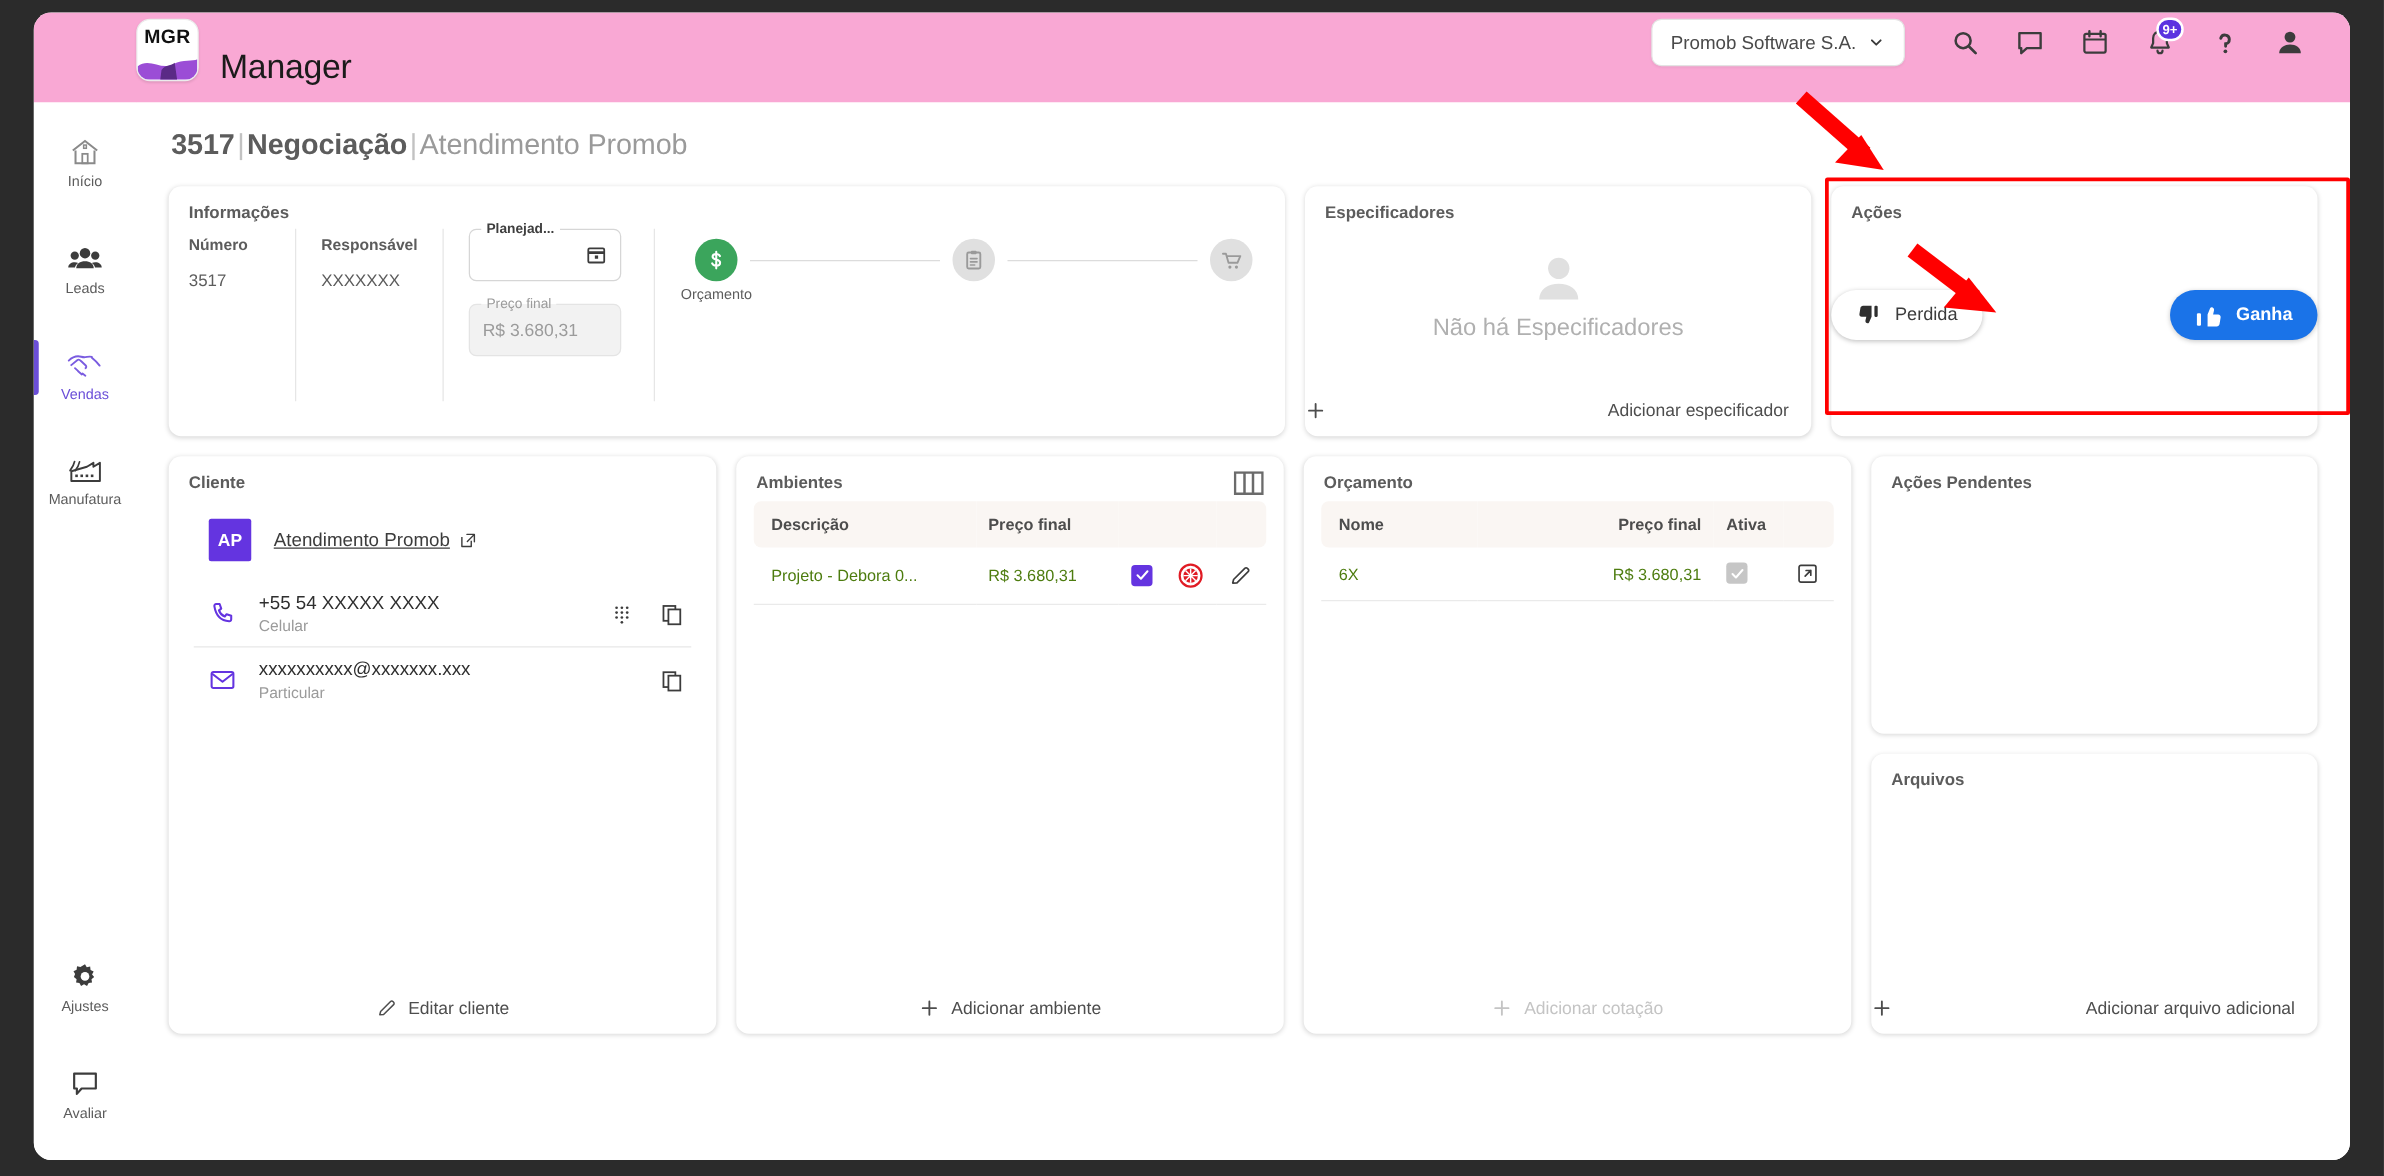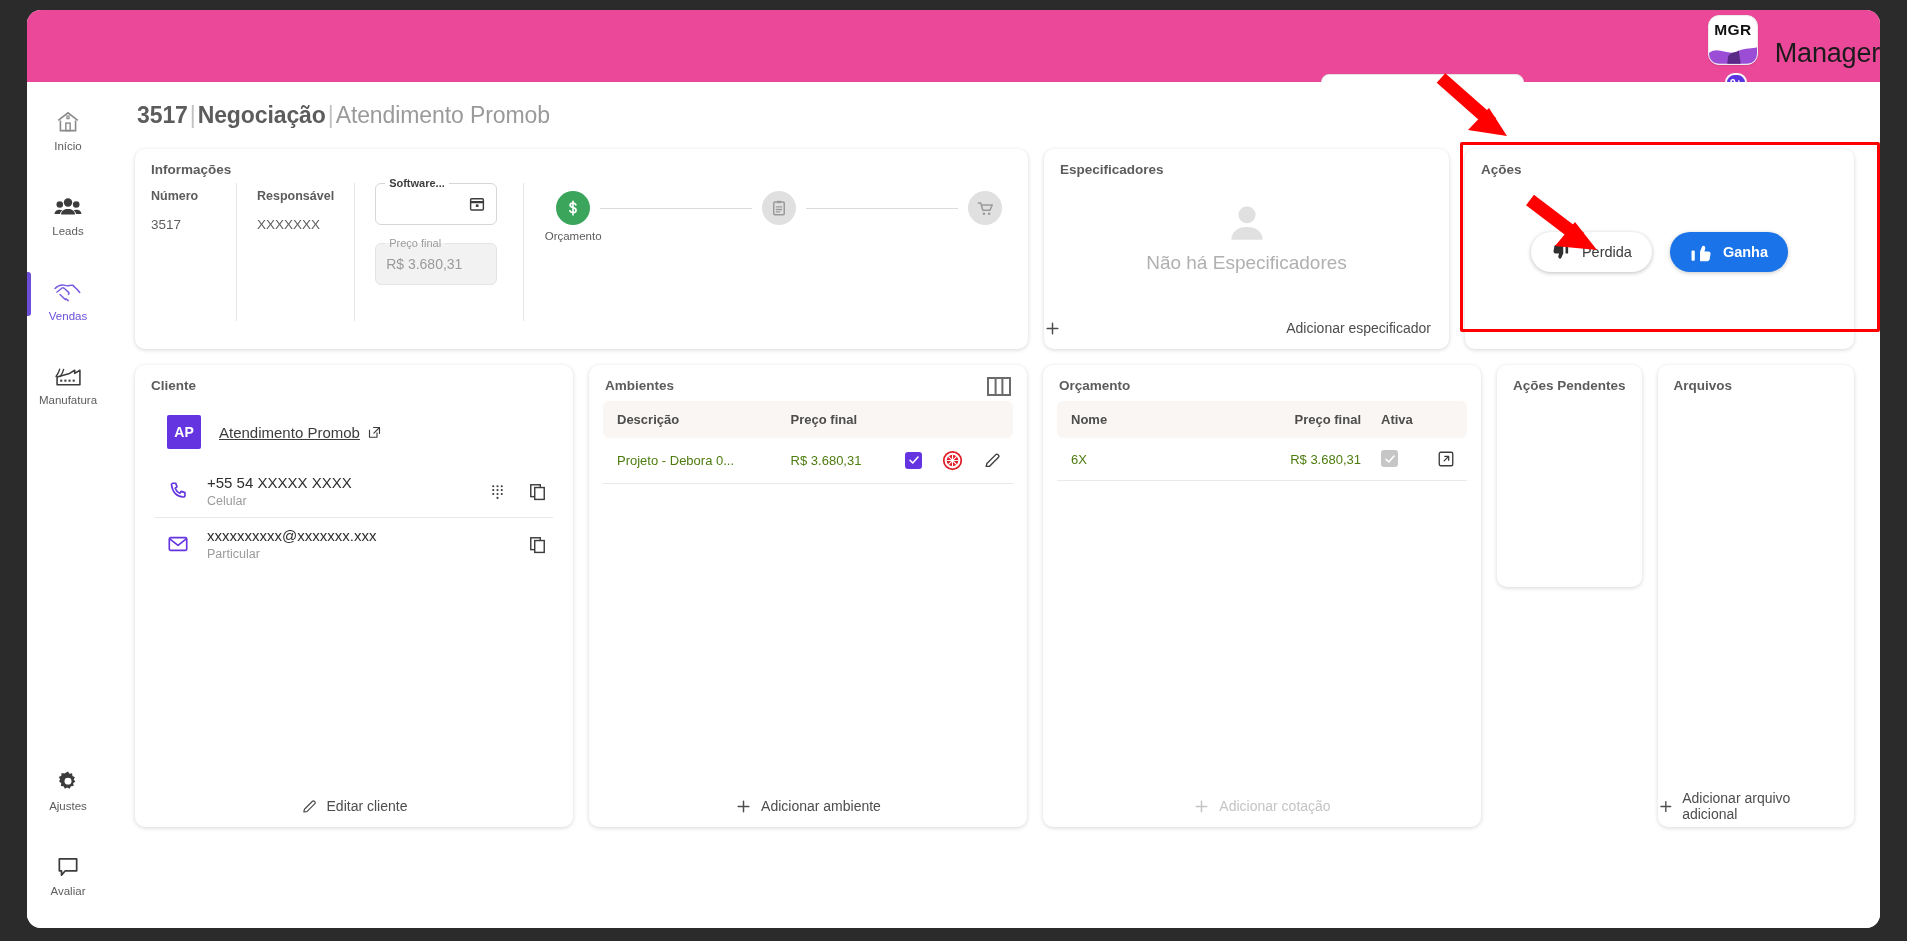--- a/index.html
+++ b/index.html
@@ -16,22 +16,22 @@
     width: 1853px; height: 918px;
     background: #ffffff;
     border-radius: 14px;
     overflow: hidden;
   }
 
   
   .header {
     position: absolute; left: 0; top: 0;
     width: 100%; height: 72px;
-    background: #ec4899;
-    display: flex; align-items: flex-end; flex-direction: column;
+    background: #f9a8d4;
+    display: flex; align-items: flex-start;
   }
   .brand { display: flex; align-items: center; margin-left: 82px; }
   .logo-tile {
     width: 50px; height: 50px; border-radius: 11px;
     background: #ffffff; border: 1px solid #ececec;
     display: flex; flex-direction: column; align-items: center; justify-content: flex-start;
     overflow: hidden; position: relative;
     box-shadow: 0 1px 2px rgba(0,0,0,.10);
   }
   .logo-tile .mgr {
@@ -154,41 +154,41 @@
   .espec-empty .txt { font-size: 19px; color: #b0b0b0; }
 
   .card-footer {
     position: absolute; bottom: 0; left: 0; width: 100%;
     display: flex; align-items: center; justify-content: center; gap: 9px;
     height: 42px; font-size: 14px; color: #4d4d4d; cursor: pointer;
   }
   .card-footer.right { justify-content: space-between; padding-right: 18px; }
   .card-footer.muted { color: #c4c4c4; cursor: default; }
 
-  .acoes-body { display: flex; align-items: center; justify-content: center; gap: 18px; height: 150px; }
+  .acoes-body { display: flex; align-items: center; justify-content: space-between; gap: 18px; height: 150px; }
   .btn-pill {
     display: flex; align-items: center; gap: 10px;
     height: 40px; padding: 0 20px; border-radius: 22px;
     font-size: 14.5px; cursor: pointer; border: none;
     font-family: "Liberation Sans", sans-serif;
   }
   .btn-perdida { background: #fff; color: #3c3c3c; box-shadow: 0 1px 4px rgba(0,0,0,.26); }
   .btn-ganha   { background: #1a73e8; color: #fff; font-weight: 700; box-shadow: 0 1px 4px rgba(0,0,0,.22); }
 
   .highlight-box {
     position: absolute; border: 3px solid #ff0000; border-radius: 2px;
     pointer-events: none;
   }
 
   
   .row2 { display: flex; gap: 16px; margin-top: 16px; height: 462px; }
   .card-cliente { width: 438px; }
   .card-ambientes { width: 438px; }
   .card-orcamento { width: 438px; }
-  .right-col { flex: 1; display: flex; flex-direction: row; gap: 16px; }
+  .right-col { flex: 1; display: flex; flex-direction: column; gap: 16px; }
   .card-pendentes { height: 222px; }
   .card-arquivos { flex: 1; }
 
   .cliente-body { padding: 16px 20px 0 20px; }
   .cliente-head { display: flex; align-items: center; gap: 18px; margin: 6px 0 16px 12px; }
   .avatar-sq {
     width: 34px; height: 34px; background: #6434e0; color: #fff;
     display: flex; align-items: center; justify-content: center;
     font-size: 14px; font-weight: 700; border-radius: 2px;
   }
@@ -379,21 +379,21 @@
             <div class="k">Número</div>
             <div class="v">3517</div>
           </div>
           <div class="info-col">
             <div class="k">Responsável</div>
             <div class="v">XXXXXXX</div>
           </div>
 
           <div class="fields-col">
             <div class="field">
-              <span class="flabel">Software...</span>
+              <span class="flabel">Planejad...</span>
               <span class="fval"></span>
               <svg width="18" height="18" viewBox="0 0 24 24" style="margin-left:auto">
                 <rect x="3.5" y="5" width="17" height="15" rx="1.4" fill="none" stroke="#3c3c3c" stroke-width="1.9"></rect>
                 <path d="M3.5 9.5h17" stroke="#3c3c3c" stroke-width="3"></path>
                 <rect x="10.5" y="12.5" width="3.5" height="3.5" fill="#3c3c3c"></rect>
               </svg>
             </div>
             <div class="field disabled">
               <span class="flabel">Preço final</span>
               <span class="fval">R$ 3.680,31</span>

